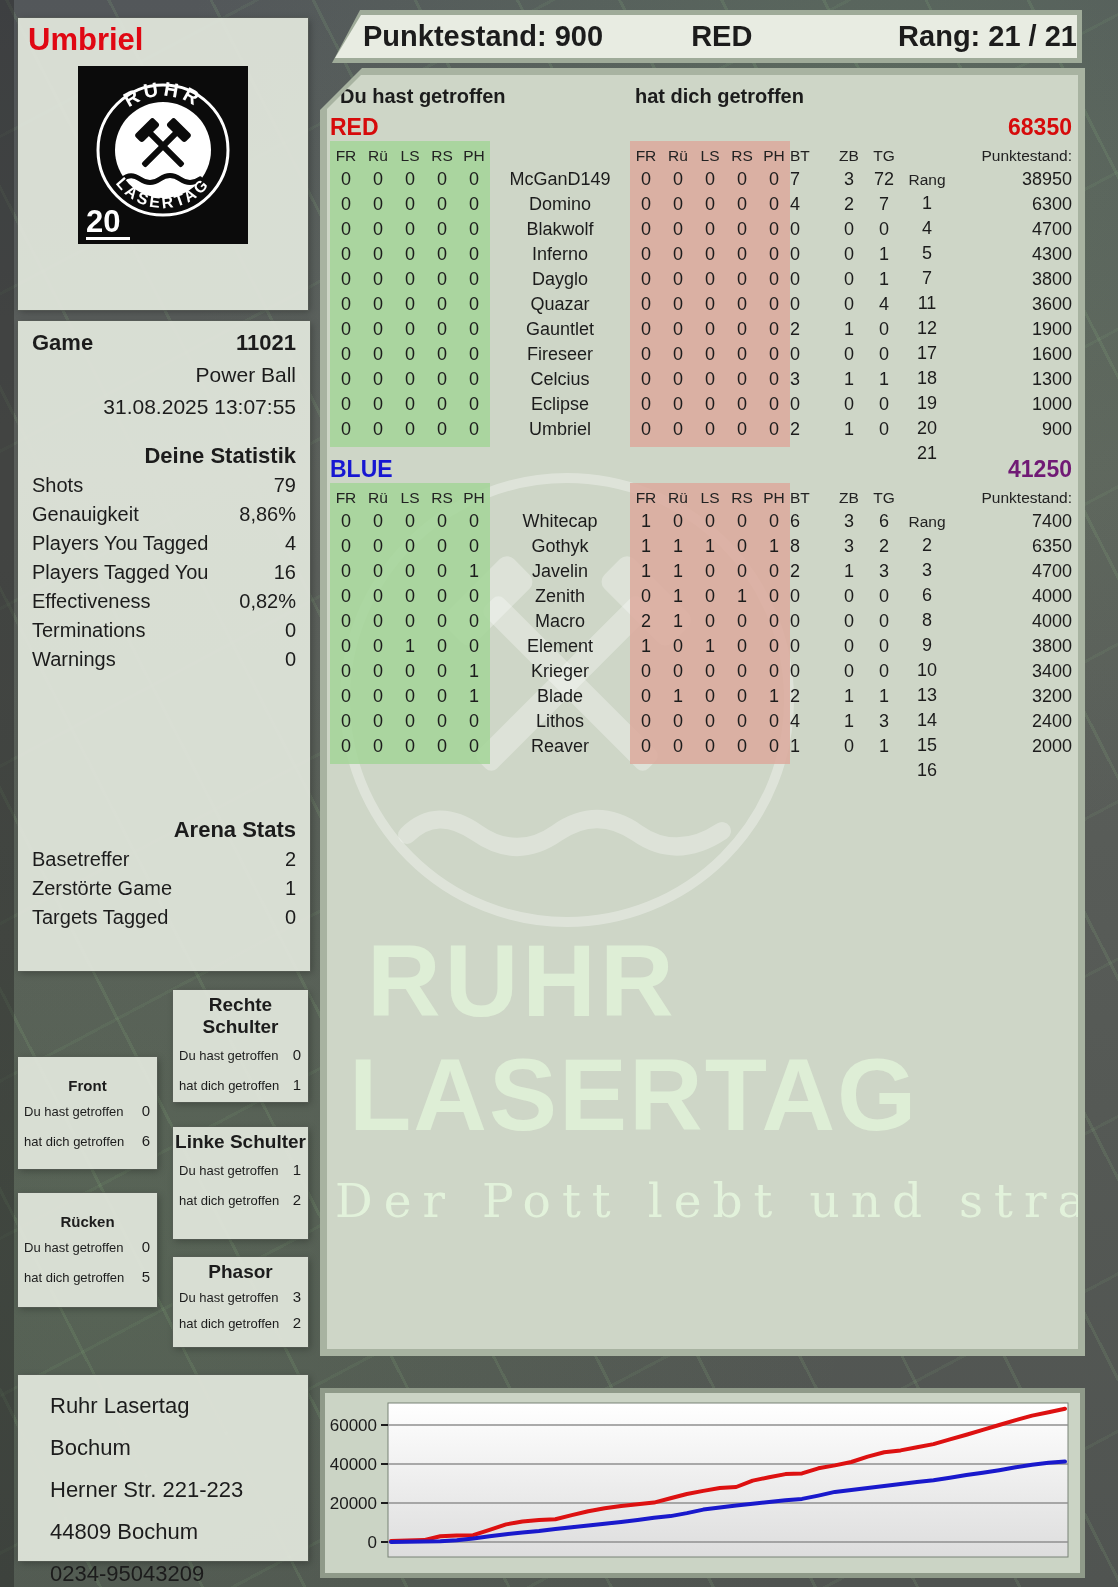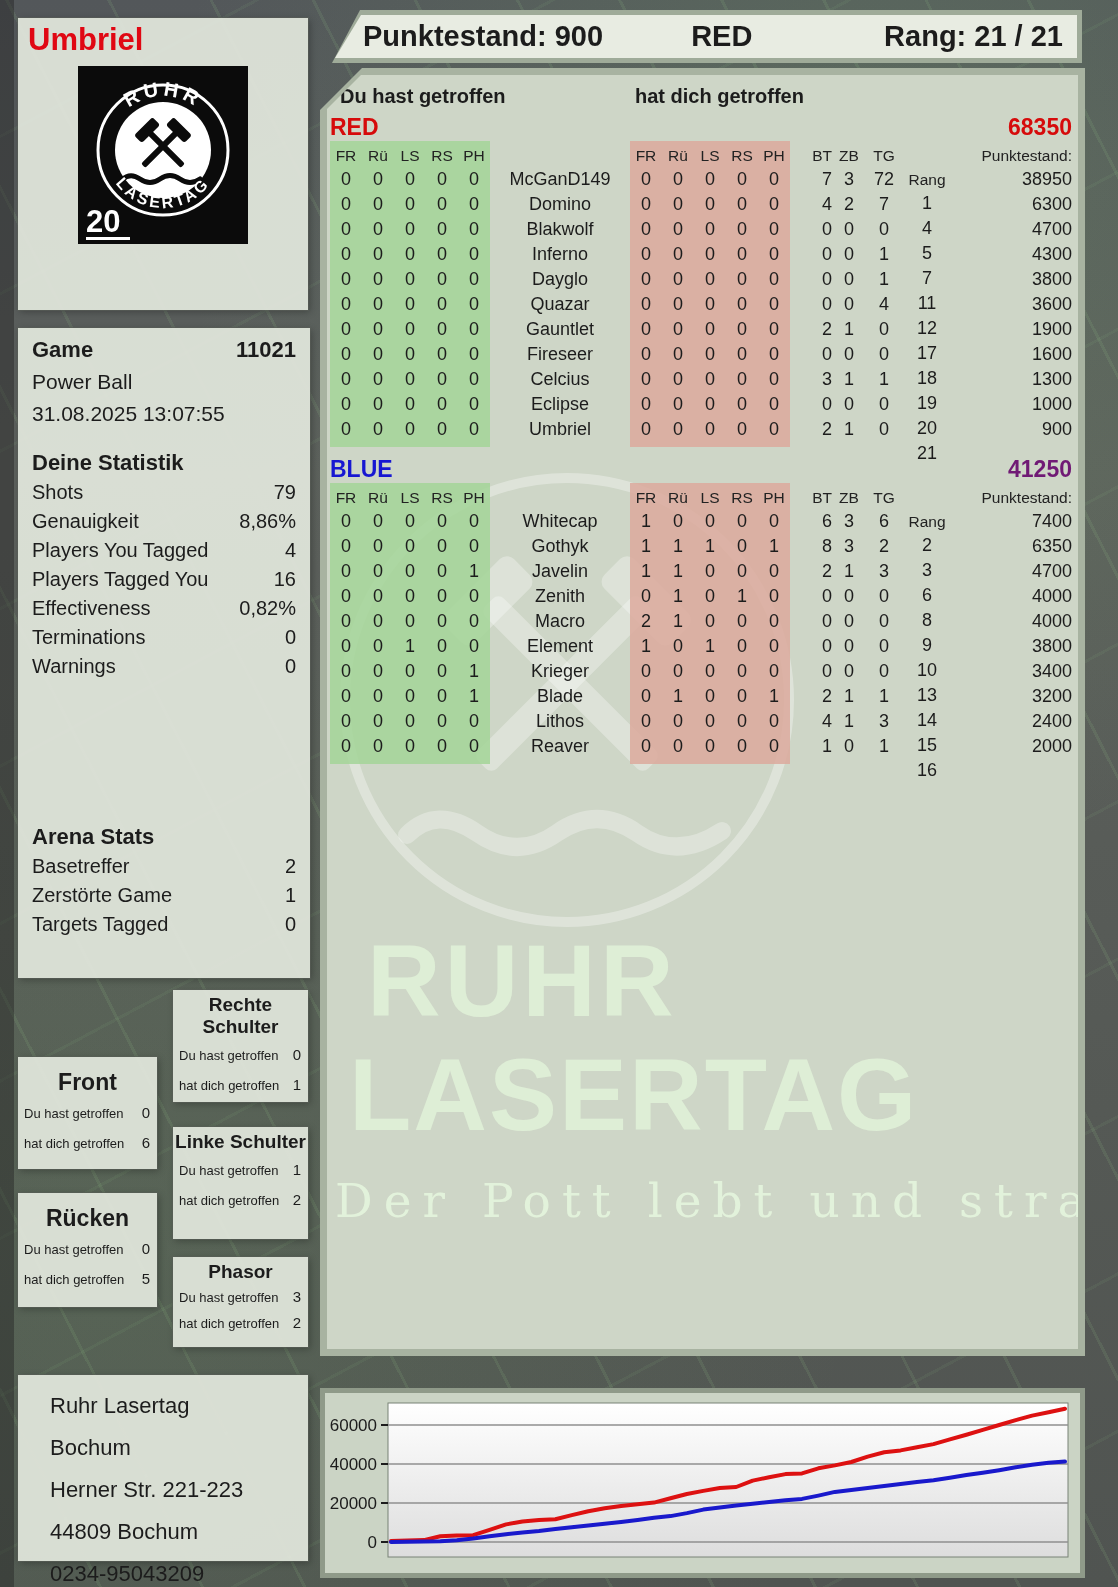--- a/index.html
+++ b/index.html
@@ -16,51 +16,51 @@
 
   
   .panel{position:absolute;background:rgba(223,229,218,0.95);
     box-shadow:0 0 0 1px rgba(90,95,88,.6), 2px 2px 7px rgba(0,0,0,.28);}
 
   
   .name-panel{left:18px;top:18px;width:290px;height:292px;}
   .player-name{margin:4px 0 0 10px;font-size:31px;font-weight:bold;color:#e00713;}
   .logo-wrap{display:flex;justify-content:center;margin-top:8px;}
 
-  .game-panel{left:18px;top:328px;width:292px;height:650px;padding:6px 14px;box-sizing:border-box;}
+  .game-panel{left:18px;top:321px;width:292px;height:650px;padding:6px 14px;box-sizing:border-box;text-align:right;}
   .game-head{display:flex;justify-content:space-between;font-weight:bold;font-size:22px;line-height:32px;}
   .game-line{font-size:21px;line-height:32px;}
   .block-title{font-weight:bold;font-size:22px;line-height:30px;}
   .stat-row{display:flex;justify-content:space-between;font-size:20px;line-height:29px;}
   .sp18{height:18px;} .sp140{height:141px;}
 
   .hitbox{box-sizing:border-box;text-align:center;}
   .hitbox .hb-title{font-weight:bold;}
-  .hb-big .hb-title{font-size:23px;margin-top:12px;}
+  .hb-big .hb-title{font-size:15px;margin-top:20px;}
   .hb-small .hb-title{font-size:19px;margin-top:4px;}
   .hb-row{display:flex;justify-content:space-between;padding:0 7px 0 6px;align-items:baseline;}
   .hb-row .hb-lbl{font-size:13px;}
   .hb-row .hb-val{font-size:15px;}
   .front-box{left:18px;top:1057px;width:139px;height:112px;}
   .ruecken-box{left:18px;top:1193px;width:139px;height:114px;}
   .rechte-box{left:173px;top:990px;width:135px;height:112px;}
   .linke-box{left:173px;top:1127px;width:135px;height:112px;}
   .phasor-box{left:173px;top:1257px;width:135px;height:90px;}
   .mt8{margin-top:8px;} .mt12{margin-top:13px;} .mt5{margin-top:5px;} .mt9{margin-top:9px;}
 
   .address-panel{left:18px;top:1375px;width:290px;height:186px;padding:10px 32px;box-sizing:border-box;}
   .addr-line{font-size:22px;line-height:42px;}
 
   
   .header-outer{position:absolute;left:320px;top:10px;width:762px;height:53px;background:#9fab99;
     clip-path:polygon(40px 0,100% 0,100% 100%,12px 100%);}
   .header-inner{position:absolute;inset:5px;background:#e8ece2;
     clip-path:polygon(36px 0,100% 0,100% 100%,10px 100%);
     display:flex;align-items:center;font-weight:bold;font-size:29px;}
-  .hdr-score{margin-left:38px;} .hdr-team{margin-left:88px;} .hdr-rank{margin-left:auto;margin-right:14px;}
+  .hdr-score{margin-left:38px;} .hdr-team{margin-left:88px;} .hdr-rank{margin-left:auto;}
 
   
   .main-outer{position:absolute;left:320px;top:68px;width:765px;height:1288px;background:#a8b3a1;
     clip-path:polygon(42px 0,100% 0,100% 100%,0 100%,0 42px);}
   .main-inner{position:absolute;inset:7px;background:rgba(208,216,201,0.95);
     clip-path:polygon(34px 0,100% 0,100% 100%,0 100%,0 34px);}
 
   .main-content{position:relative;z-index:2;padding:8px 0 0 3px;width:748px;}
   .section-labels{position:relative;height:30px;font-weight:bold;font-size:20px;}
   .you-lbl{position:absolute;left:10px;top:2px;} .them-lbl{position:absolute;left:305px;top:2px;}
@@ -68,21 +68,21 @@
   .team-label{display:flex;justify-content:space-between;align-items:center;height:28px;
     font-weight:bold;font-size:23px;padding-right:6px;}
   .table-box{position:relative;padding:4px 0 5px 0;}
   .blk{position:absolute;top:0;bottom:0;width:160px;z-index:0;}
   .blk.green{left:0;background:rgba(163,213,152,0.85);}
   .blk.pink{left:300px;background:rgba(220,169,156,0.85);}
   .t-row{position:relative;z-index:1;display:flex;height:25px;align-items:center;font-size:18px;}
   .t-row.hdr{height:22px;font-size:15.5px;color:#222;}
   .hits{display:flex;width:160px;} .hits span{width:32px;text-align:center;}
   .pname{width:140px;text-align:center;font-size:18px;}
-  .c-bt{width:42px;text-align:right;} .c-zb{width:34px;text-align:center;}
+  .c-bt{width:42px;text-align:left;} .c-zb{width:34px;text-align:center;}
   .c-tg{width:36px;text-align:center;} .c-rang{width:50px;text-align:center;margin-top:48px;}
   .c-pts{flex:1;text-align:right;padding-right:6px;}
 
   
   .watermark{position:absolute;inset:0;z-index:1;pointer-events:none;overflow:hidden;}
   .wm-logo{position:absolute;left:0px;top:390px;}
   .wm-ruhr{position:absolute;left:40px;top:848px;font-size:102px;font-weight:bold;
     letter-spacing:4px;color:rgba(224,242,216,0.85);}
   .wm-lasertag{position:absolute;left:22px;top:962px;font-size:102px;font-weight:bold;
     letter-spacing:2px;color:rgba(224,242,216,0.85);}

